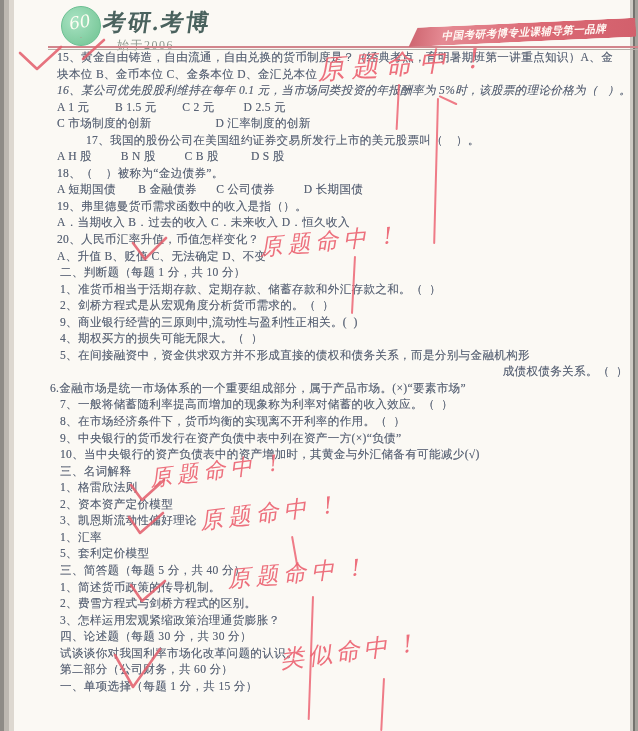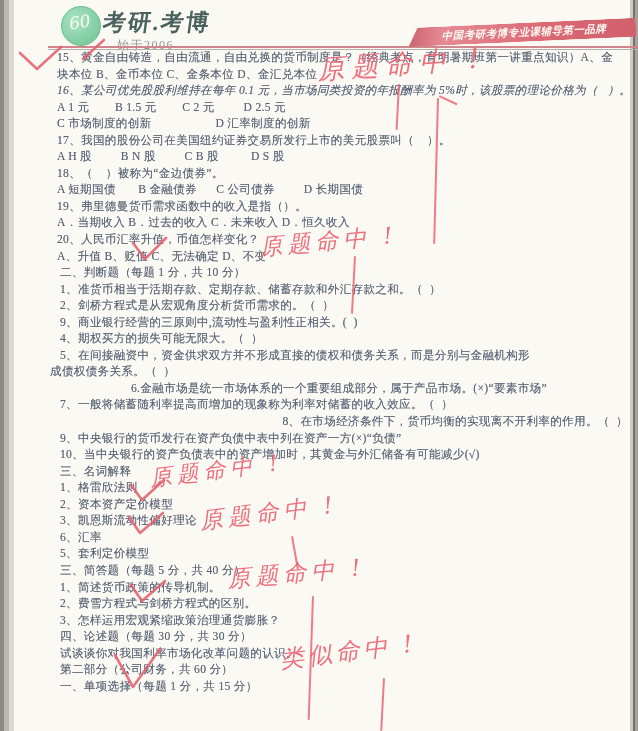--- a/index.html
+++ b/index.html
@@ -65,45 +65,45 @@
   <div class="banner">
     <span>中国考研考博专业课辅导第一品牌</span>
   </div>
 
   <div class="doc">
       <div class="line" style="padding-left: 7px;">15、黄金自由铸造，自由流通，自由兑换的货币制度是？（经典考点，育明暑期班第一讲重点知识）A、金</div>
       <div class="line" style="padding-left: 7px;">块本位 B、金币本位 C、金条本位 D、金汇兑本位</div>
       <div class="line" style="padding-left: 7px; font-style: italic;">16、某公司优先股股利维持在每年 0.1 元，当市场同类投资的年报酬率为 5%时，该股票的理论价格为（   ）。</div>
       <div class="line" style="padding-left: 7px;">A 1 元        B 1.5 元        C 2 元         D 2.5 元</div>
       <div class="line" style="padding-left: 7px;">C 市场制度的创新                    D 汇率制度的创新</div>
-      <div class="line" style="padding-left: 7px;">17、我国的股份公司在美国纽约证券交易所发行上市的美元股票叫（    ）。</div>
+      <div class="line" style="padding-left: 7px; margin-left: 29px;">17、我国的股份公司在美国纽约证券交易所发行上市的美元股票叫（    ）。</div>
       <div class="line" style="padding-left: 7px;">A H 股         B N 股         C B 股          D S 股</div>
       <div class="line" style="padding-left: 7px;">18、（    ）被称为“金边债券”。</div>
       <div class="line" style="padding-left: 7px;">A 短期国债       B 金融债券      C 公司债券         D 长期国债</div>
       <div class="line" style="padding-left: 7px;">19、弗里德曼货币需求函数中的收入是指（）。</div>
       <div class="line" style="padding-left: 7px;">A．当期收入 B．过去的收入 C．未来收入 D．恒久收入</div>
       <div class="line" style="padding-left: 7px;">20、人民币汇率升值，币值怎样变化？</div>
       <div class="line" style="padding-left: 7px;">A、升值 B、贬值 C、无法确定 D、不变</div>
       <div class="line" style="padding-left: 10px;">二、判断题（每题 1 分，共 10 分）</div>
       <div class="line" style="padding-left: 10px;">1、准货币相当于活期存款、定期存款、储蓄存款和外汇存款之和。（  ）</div>
       <div class="line" style="padding-left: 10px;">2、剑桥方程式是从宏观角度分析货币需求的。（  ）</div>
       <div class="line" style="padding-left: 10px;">9、商业银行经营的三原则中,流动性与盈利性正相关。(  )</div>
       <div class="line" style="padding-left: 10px;">4、期权买方的损失可能无限大。（  ）</div>
       <div class="line" style="padding-left: 10px;">5、在间接融资中，资金供求双方并不形成直接的债权和债务关系，而是分别与金融机构形</div>
-      <div class="line" style="padding-left: 0px;">成债权债务关系。（  ）</div>
-      <div class="line" style="padding-left: 0px; text-align: center;">6.金融市场是统一市场体系的一个重要组成部分，属于产品市场。(×)“要素市场”</div>
+      <div class="line" style="padding-left: 0px; text-align: right;">成债权债务关系。（  ）</div>
+      <div class="line" style="padding-left: 0px;">6.金融市场是统一市场体系的一个重要组成部分，属于产品市场。(×)“要素市场”</div>
       <div class="line" style="padding-left: 10px;">7、一般将储蓄随利率提高而增加的现象称为利率对储蓄的收入效应。（  ）</div>
-      <div class="line" style="padding-left: 10px; text-align: right;">8、在市场经济条件下，货币均衡的实现离不开利率的作用。（  ）</div>
+      <div class="line" style="padding-left: 10px;">8、在市场经济条件下，货币均衡的实现离不开利率的作用。（  ）</div>
       <div class="line" style="padding-left: 10px;">9、中央银行的货币发行在资产负债中表中列在资产一方(×)“负债”</div>
       <div class="line" style="padding-left: 10px;">10、当中央银行的资产负债表中的资产增加时，其黄金与外汇储备有可能减少(√)</div>
       <div class="line" style="padding-left: 10px;">三、名词解释</div>
       <div class="line" style="padding-left: 10px;">1、格雷欣法则</div>
       <div class="line" style="padding-left: 10px;">2、资本资产定价模型</div>
       <div class="line" style="padding-left: 10px;">3、凯恩斯流动性偏好理论</div>
-      <div class="line" style="padding-left: 10px;">6、汇率</div>
+      <div class="line" style="padding-left: 10px;">1、汇率</div>
       <div class="line" style="padding-left: 10px;">5、套利定价模型</div>
       <div class="line" style="padding-left: 10px;">三、简答题（每题 5 分，共 40 分）</div>
       <div class="line" style="padding-left: 10px;">1、简述货币政策的传导机制。</div>
       <div class="line" style="padding-left: 10px;">2、费雪方程式与剑桥方程式的区别。</div>
       <div class="line" style="padding-left: 10px;">3、怎样运用宏观紧缩政策治理通货膨胀？</div>
       <div class="line" style="padding-left: 10px;">四、论述题（每题 30 分，共 30 分）</div>
       <div class="line" style="padding-left: 10px;">试谈谈你对我国利率市场化改革问题的认识。</div>
       <div class="line" style="padding-left: 10px;">第二部分（公司财务，共 60 分）</div>
       <div class="line" style="padding-left: 10px;">一、单项选择（每题 1 分，共 15 分）</div>
       <div class="line" style="padding-left: 10px; margin-top: 39px;">1、下列哪个恒等式是不成立的?</div>

